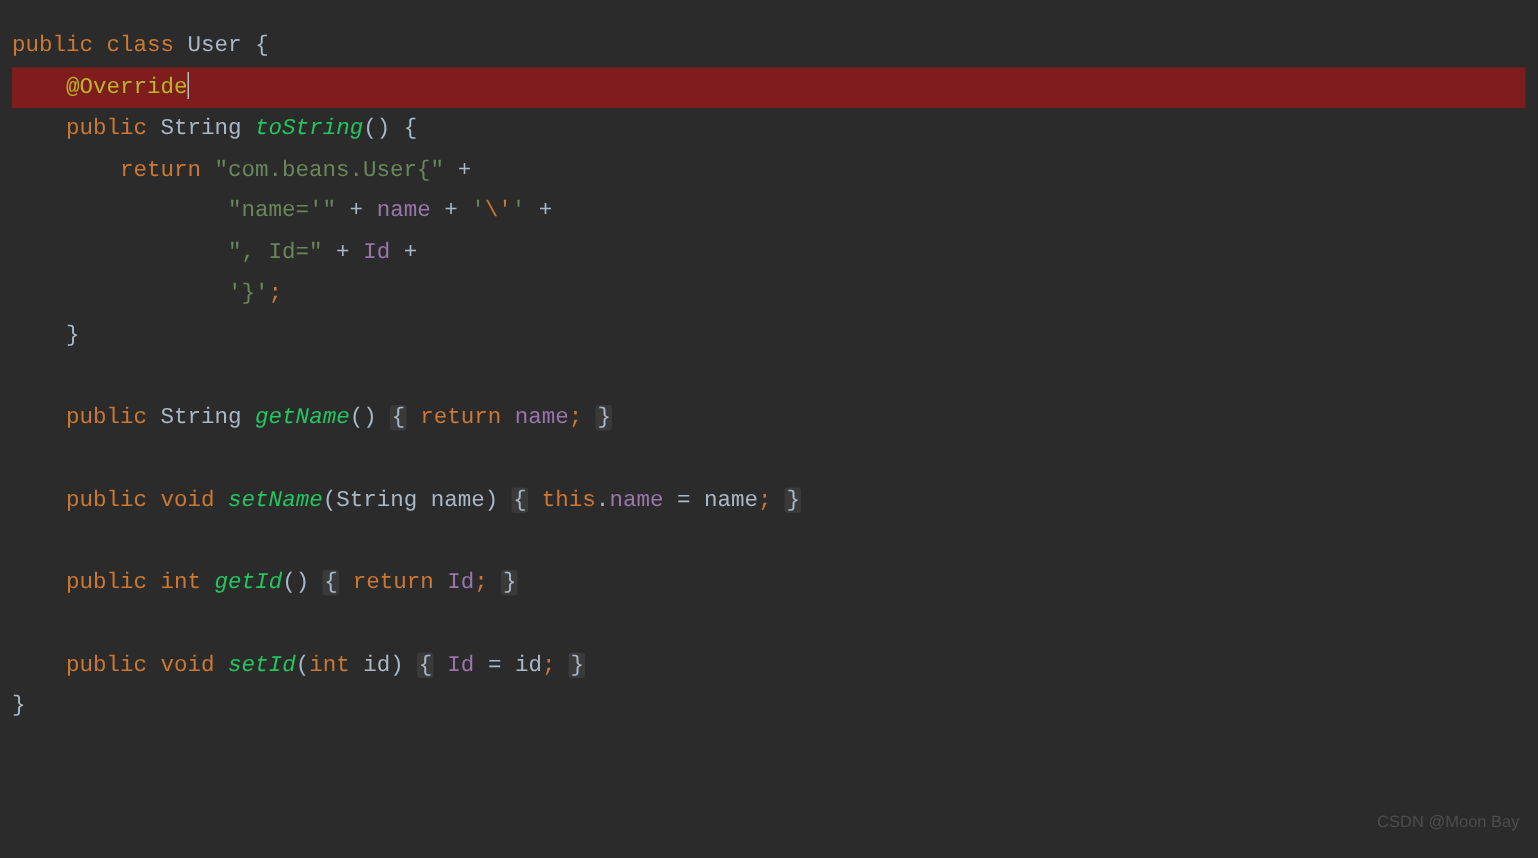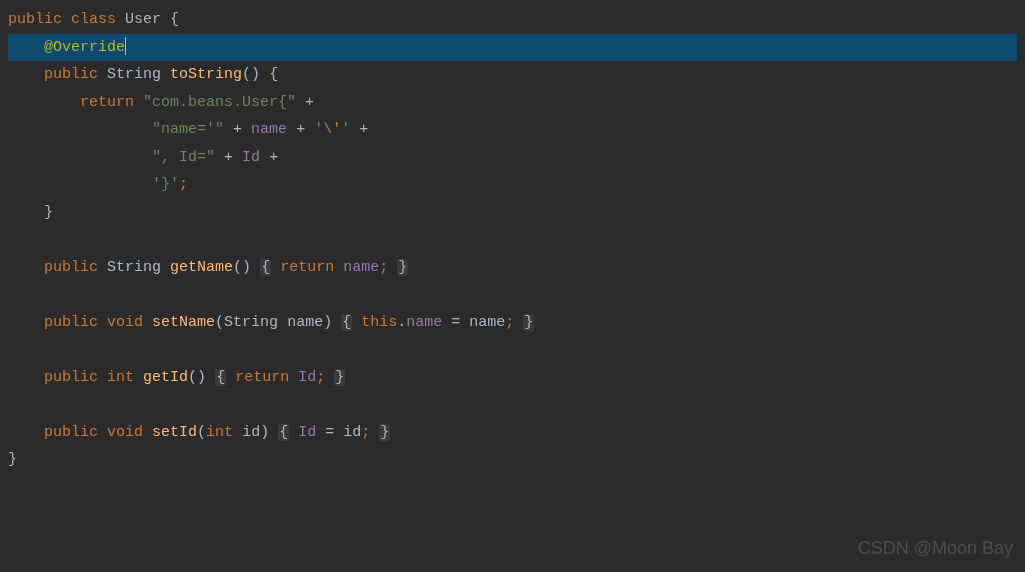--- a/index.html
+++ b/index.html
@@ -14,34 +14,35 @@
       line-height: 27.5px;
       color: #a9b7c6;
       width: 1025px;
       height: 572px;
       overflow: hidden;
       position: relative;
     }
     .code-container {
       padding: 6px 8px;
       position: relative;
+      margin-top: 11px;
     }
     .line {
       white-space: pre;
       min-height: 27.5px;
     }
     .line-highlight {
-      background: #0c4a6e;
+      background: #7f1d1d;
       width: 100%;
       display: block;
     }
     .kw-modifier { color: #cc7832; }
     .kw-type { color: #cc7832; }
     .class-name { color: #a9b7c6; }
-    .method-name { color: #fdba74; }
+    .method-name { color: #22c55e; font-style: italic; }
     .field { color: #9876aa; }
     .string { color: #6a8759; }
     .escape { color: #cc7832; }
     .annotation { color: #bbb529; }
     .brace { color: #a9b7c6; }
     .paren { color: #a9b7c6; }
     .semi { color: #cc7832; }
     .op { color: #a9b7c6; }
     .caret {
       display: inline-block;
@@ -56,21 +57,21 @@
     .fold-bg {
       background: #3a3a3a;
       border-radius: 2px;
       padding: 0 1px;
     }
     .watermark {
       position: absolute;
       right: 12px;
       bottom: 10px;
       color: rgba(180,180,180,0.25);
-      font-size: 18px;
+      font-size: 11px;
       font-family: Arial, sans-serif;
     }
   </style>
 </head>
 <body>
 
 <div class="code-container">
 
 <div class="line"><span class="kw-modifier">public</span> <span class="kw-modifier">class</span> <span class="class-name">User</span> <span class="brace">{</span></div>
 

